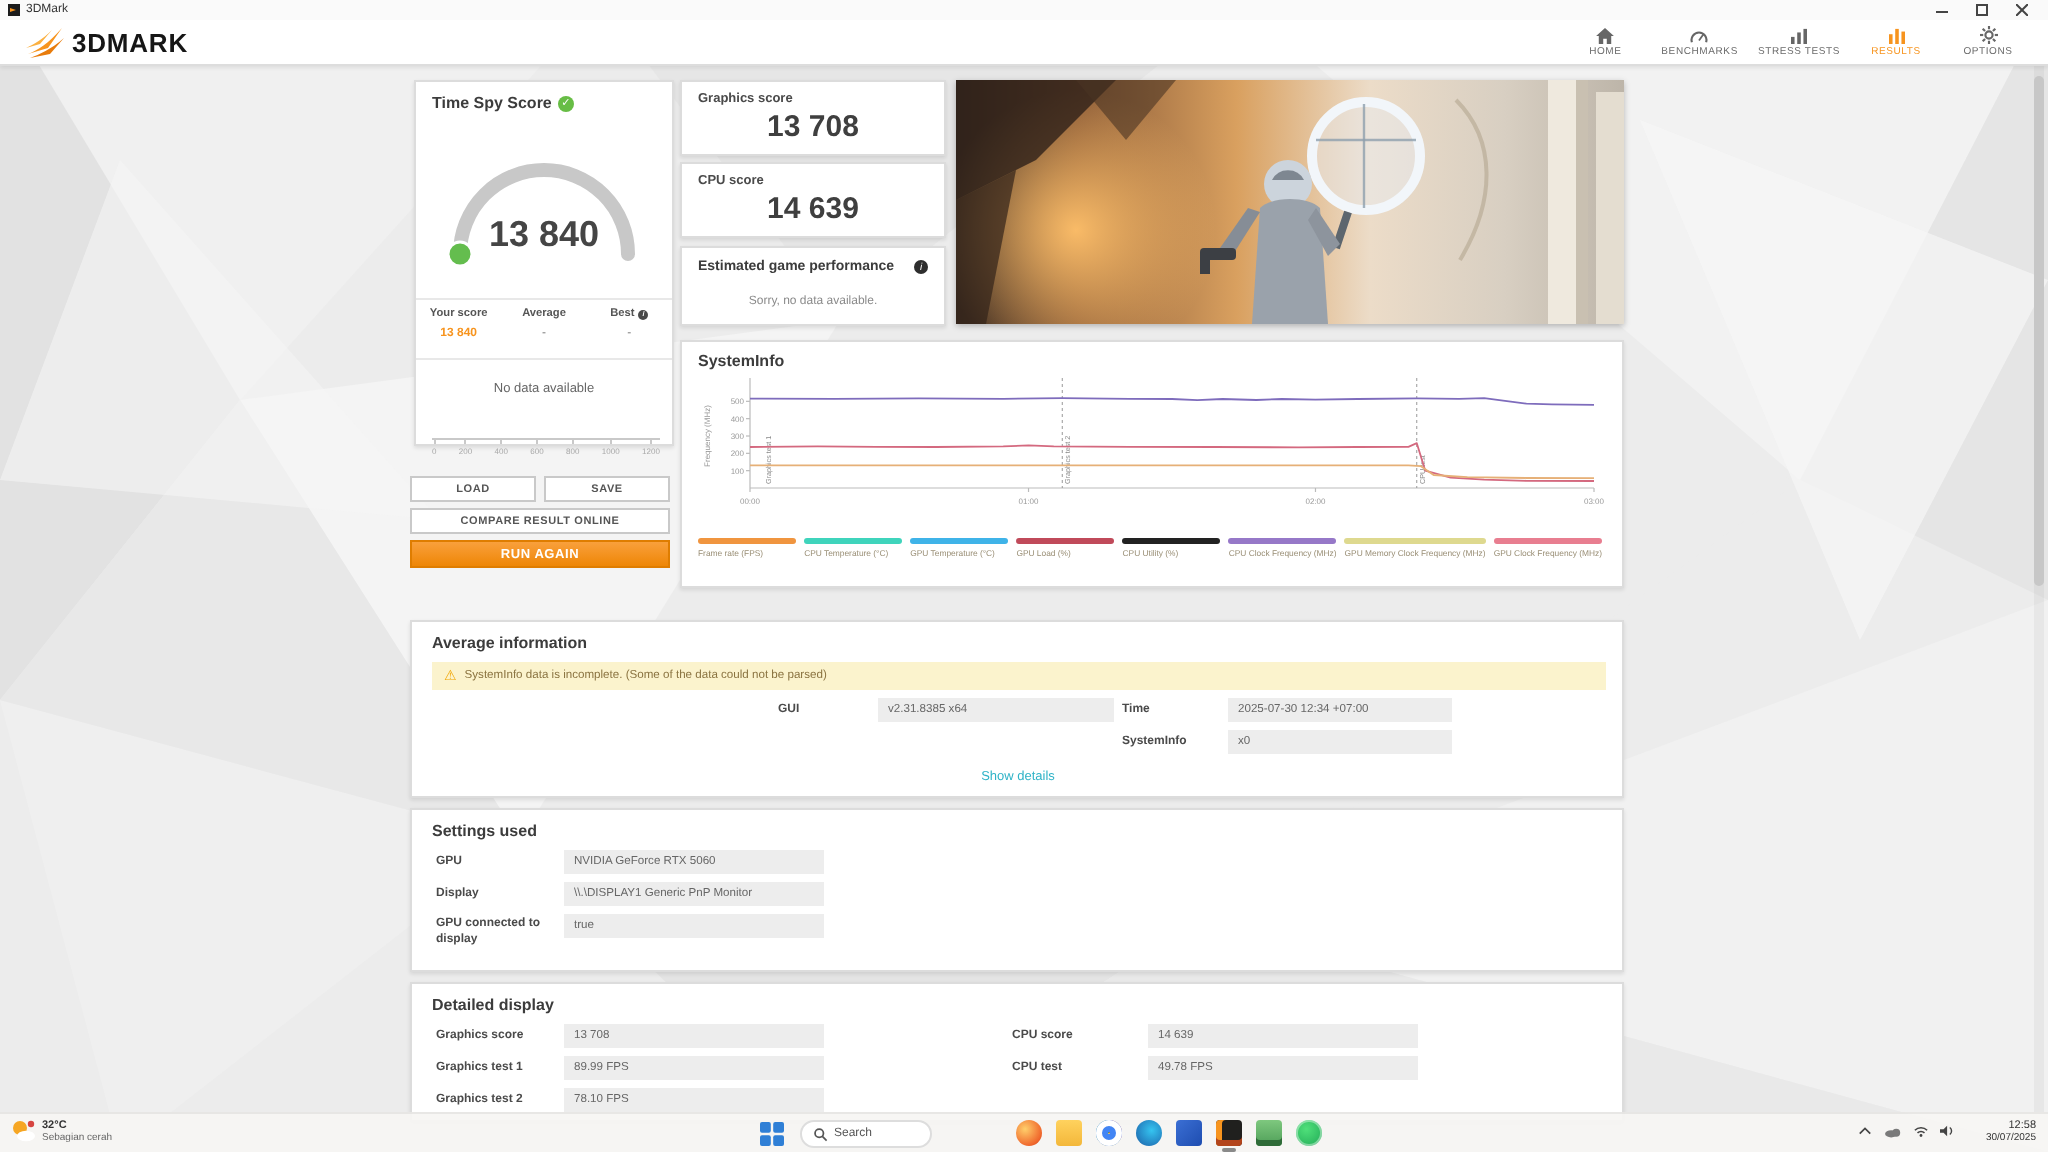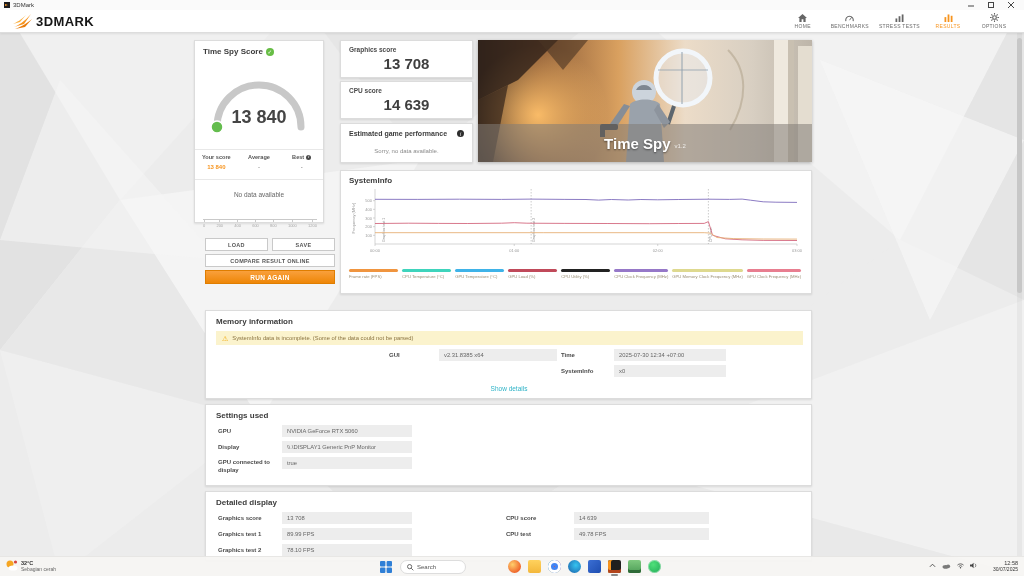--- a/index.html
+++ b/index.html
@@ -210,21 +210,21 @@
             <line x1="7.2" y1="7.2" x2="8.5" y2="8.5"></line>
           <line x1="8.5" y1="1.5" x2="7.2" y2="2.8"></line>
             <line x1="2.8" y1="7.2" x2="1.5" y2="8.5"></line>
         </g>
       </svg>
       <span>OPTIONS</span>
     </div>
   </nav>
 </div>
 
-<div class="card" style="left:194px; top:40px; width:130px; height:183px;">
+<div class="card" style="left:207px; top:40px; width:130px; height:183px;">
   <div class="score-title-row">
     <span class="card-title">Time Spy Score</span>
     <span class="check-badge">✓</span>
   </div>
   <svg style="position:absolute; left:9px; top:26px;" width="110" height="68" viewBox="0 0 110 68">
     <path d="M13,60 A42,42 0 1 1 97,60" fill="none" stroke="#c8c8c8" stroke-width="7" stroke-linecap="round"></path>
     <circle cx="13" cy="60" r="6" fill="#64bd4e" stroke="#ffffff" stroke-width="1.5"></circle>
     <text x="55" y="56" text-anchor="middle" font-size="18" font-weight="bold" fill="#454545">13 840</text>
   </svg>
   <div class="divider" style="top:108px;"></div>
@@ -330,24 +330,20 @@
     <line x1="196" y1="66" x2="190" y2="84" stroke="#5d666e" stroke-width="4"></line>
 
     <circle cx="166" cy="52" r="12" fill="#ccd4dc"></circle>
     <path d="M158,50 a9,9 0 0 1 16,0" fill="#7e8791"></path>
     <path d="M152,64 C158,58 176,58 182,64 L186,122 L148,122 Z" fill="#9aa2ab"></path>
     <path d="M180,64 L192,82 L186,88 L176,70 Z" fill="#8d949d"></path>
     <path d="M152,66 L138,88 L132,84 L146,64 Z" fill="#868d96"></path>
     <rect x="122" y="84" width="18" height="6" rx="2" fill="#3c3f44"></rect>
     <rect x="122" y="88" width="5" height="9" fill="#3c3f44"></rect>
   </svg>
-  <div class="banner-caption">
-    <span class="banner-title">Time Spy</span>
-    <span class="banner-version">v1.2</span>
-  </div>
 </div>
 
 <div class="card" style="left:340px; top:170px; width:472px; height:124px;">
   <div class="card-title" style="position:absolute; left:8px; top:5px;">SystemInfo</div>
   <svg id="mon-chart" style="position:absolute; left:8px; top:16px;" width="456" height="78" viewBox="0 0 456 78">
       <line x1="26" y1="2" x2="26" y2="57" stroke="#bbb" stroke-width="0.6"></line>
       <line x1="26" y1="57" x2="448" y2="57" stroke="#bbb" stroke-width="0.6"></line>
       <line x1="24" y1="48.333333333333336" x2="26" y2="48.333333333333336" stroke="#bbb" stroke-width="0.6"></line>
       <text x="23" y="49.833333333333336" text-anchor="end" font-size="4" fill="#999">100</text>
       <line x1="24" y1="39.66666666666667" x2="26" y2="39.66666666666667" stroke="#bbb" stroke-width="0.6"></line>
@@ -406,21 +402,21 @@
         <div class="legend-label">GPU Memory Clock Frequency (MHz)</div>
       </div>
       <div class="legend-item">
         <div class="legend-bar" style="background: rgb(232, 126, 144);"></div>
         <div class="legend-label">GPU Clock Frequency (MHz)</div>
       </div>
     </div>
 </div>
 
 <div class="card" style="left:205px; top:310px; width:607px; height:89px;">
-  <div class="card-title" style="position:absolute; left:10px; top:6px;">Memory information</div>
+  <div class="card-title" style="position:absolute; left:10px; top:6px;">Average information</div>
   <div class="warn-banner">
     <span class="warn-icon">⚠</span>
     <span class="warn-text">SystemInfo data is incomplete. (Some of the data could not be parsed)</span>
   </div>
   <div class="field-label" style="left:183px; top:41px;">GUI</div>
   <div class="field-box" style="left:233px; top:38px; width:118px;">v2.31.8385 x64</div>
   <div class="field-label" style="left:355px; top:41px;">Time</div>
   <div class="field-box" style="left:408px; top:38px; width:112px;">2025-07-30 12:34 +07:00</div>
   <div class="field-label" style="left:355px; top:57px;">SystemInfo</div>
   <div class="field-box" style="left:408px; top:54px; width:112px;">x0</div>

